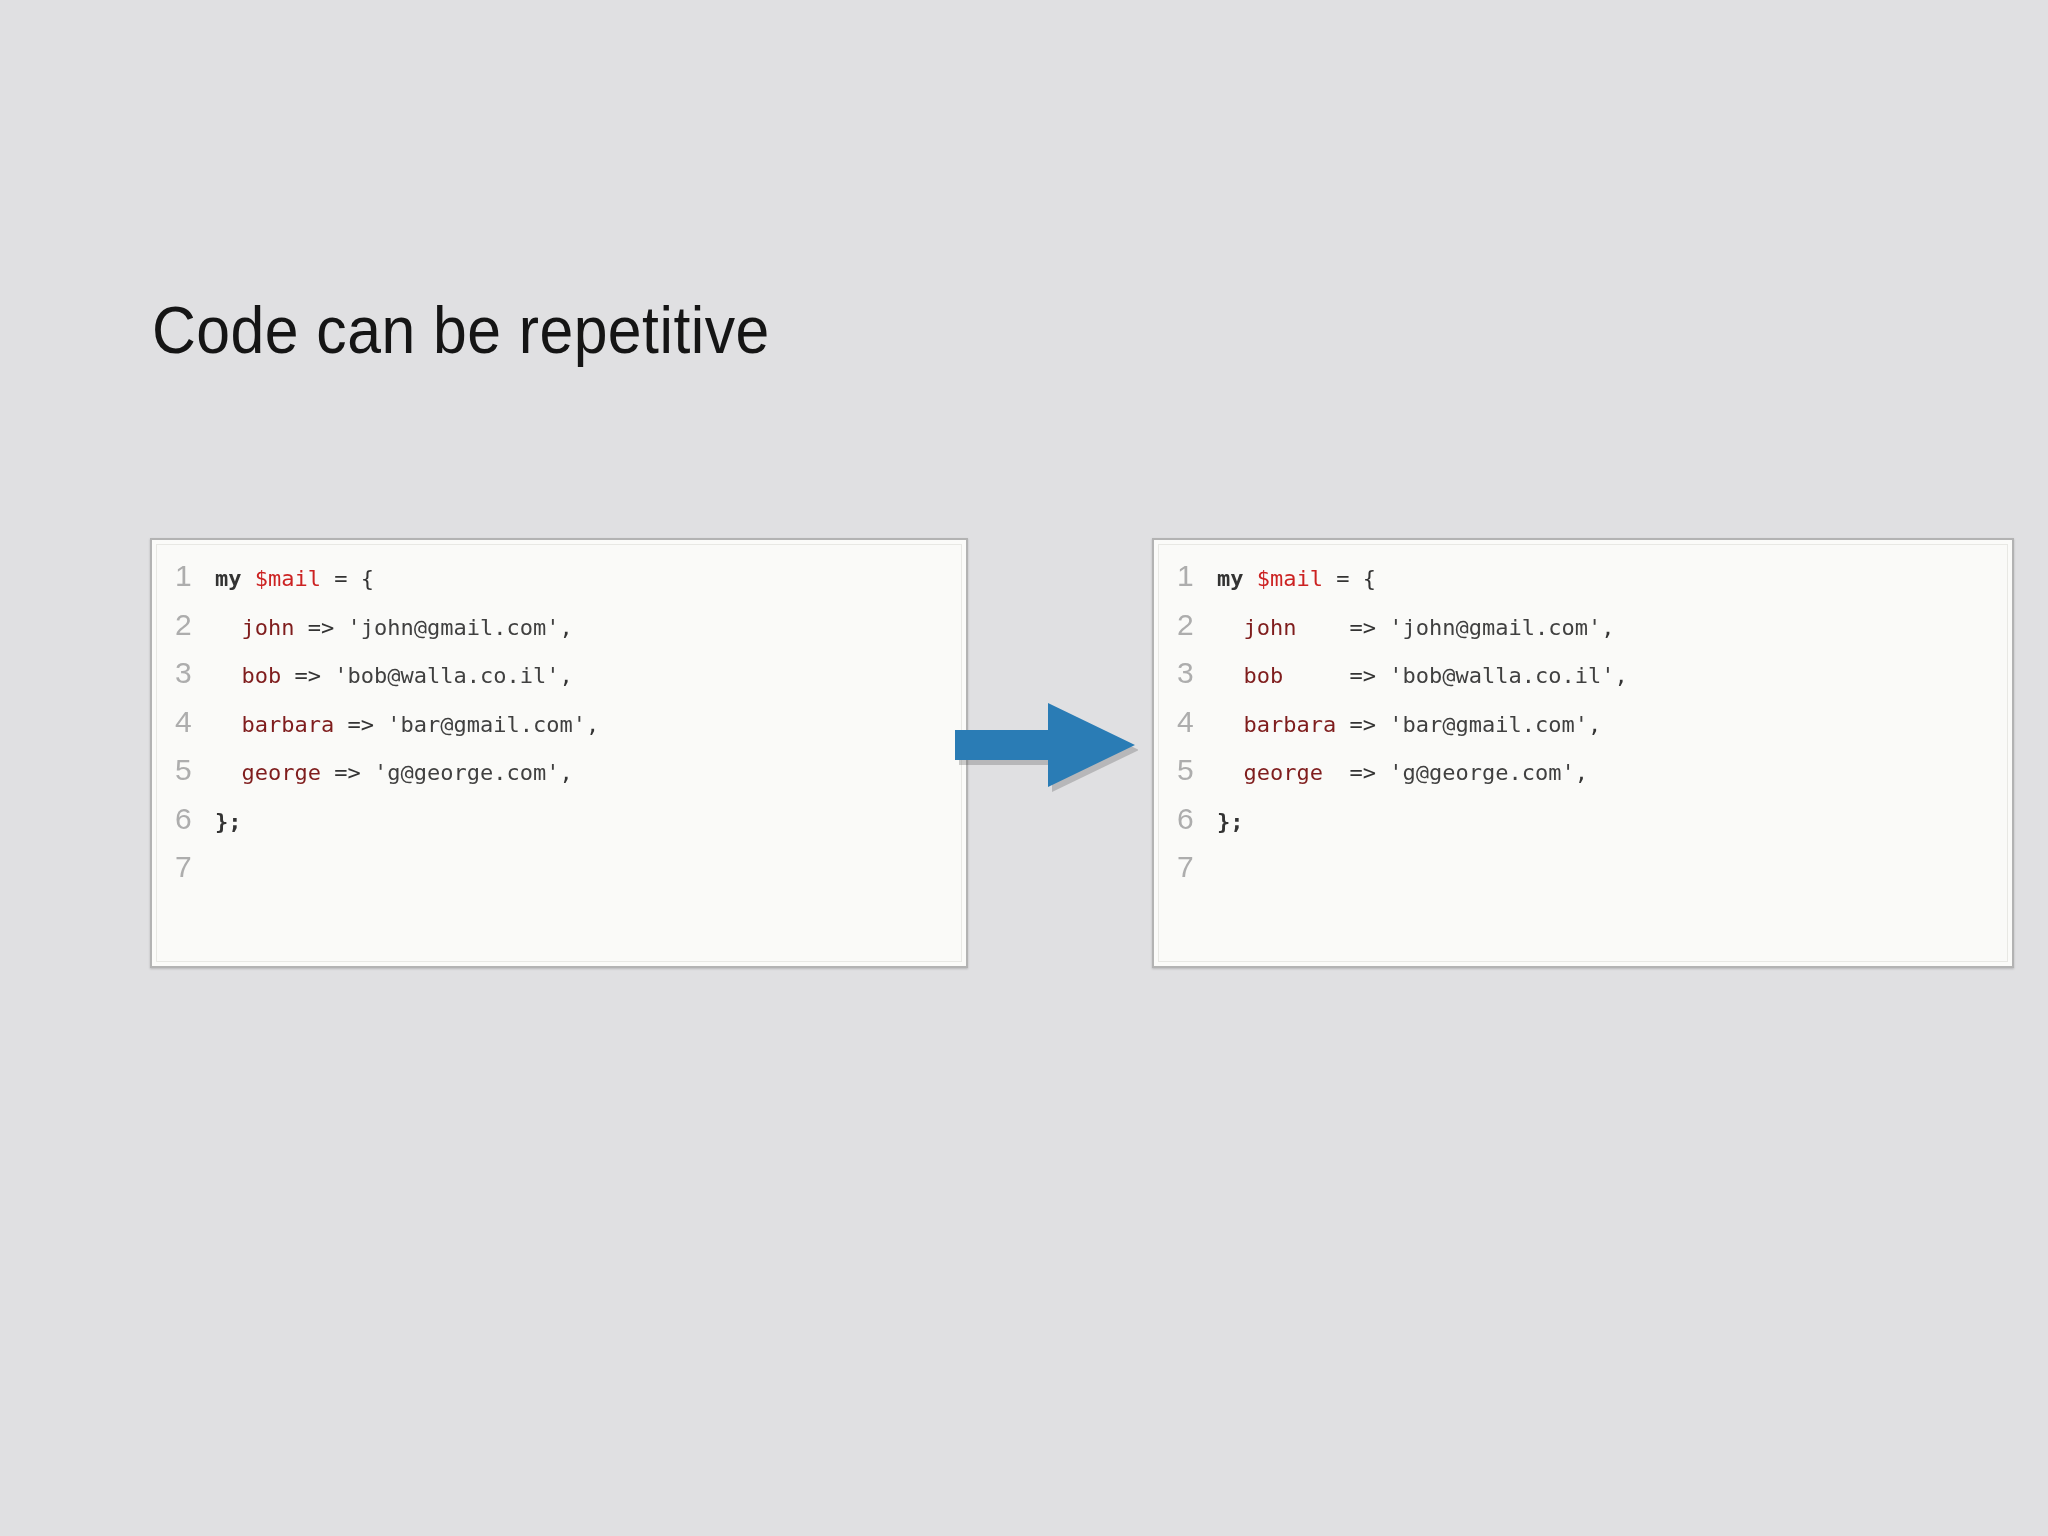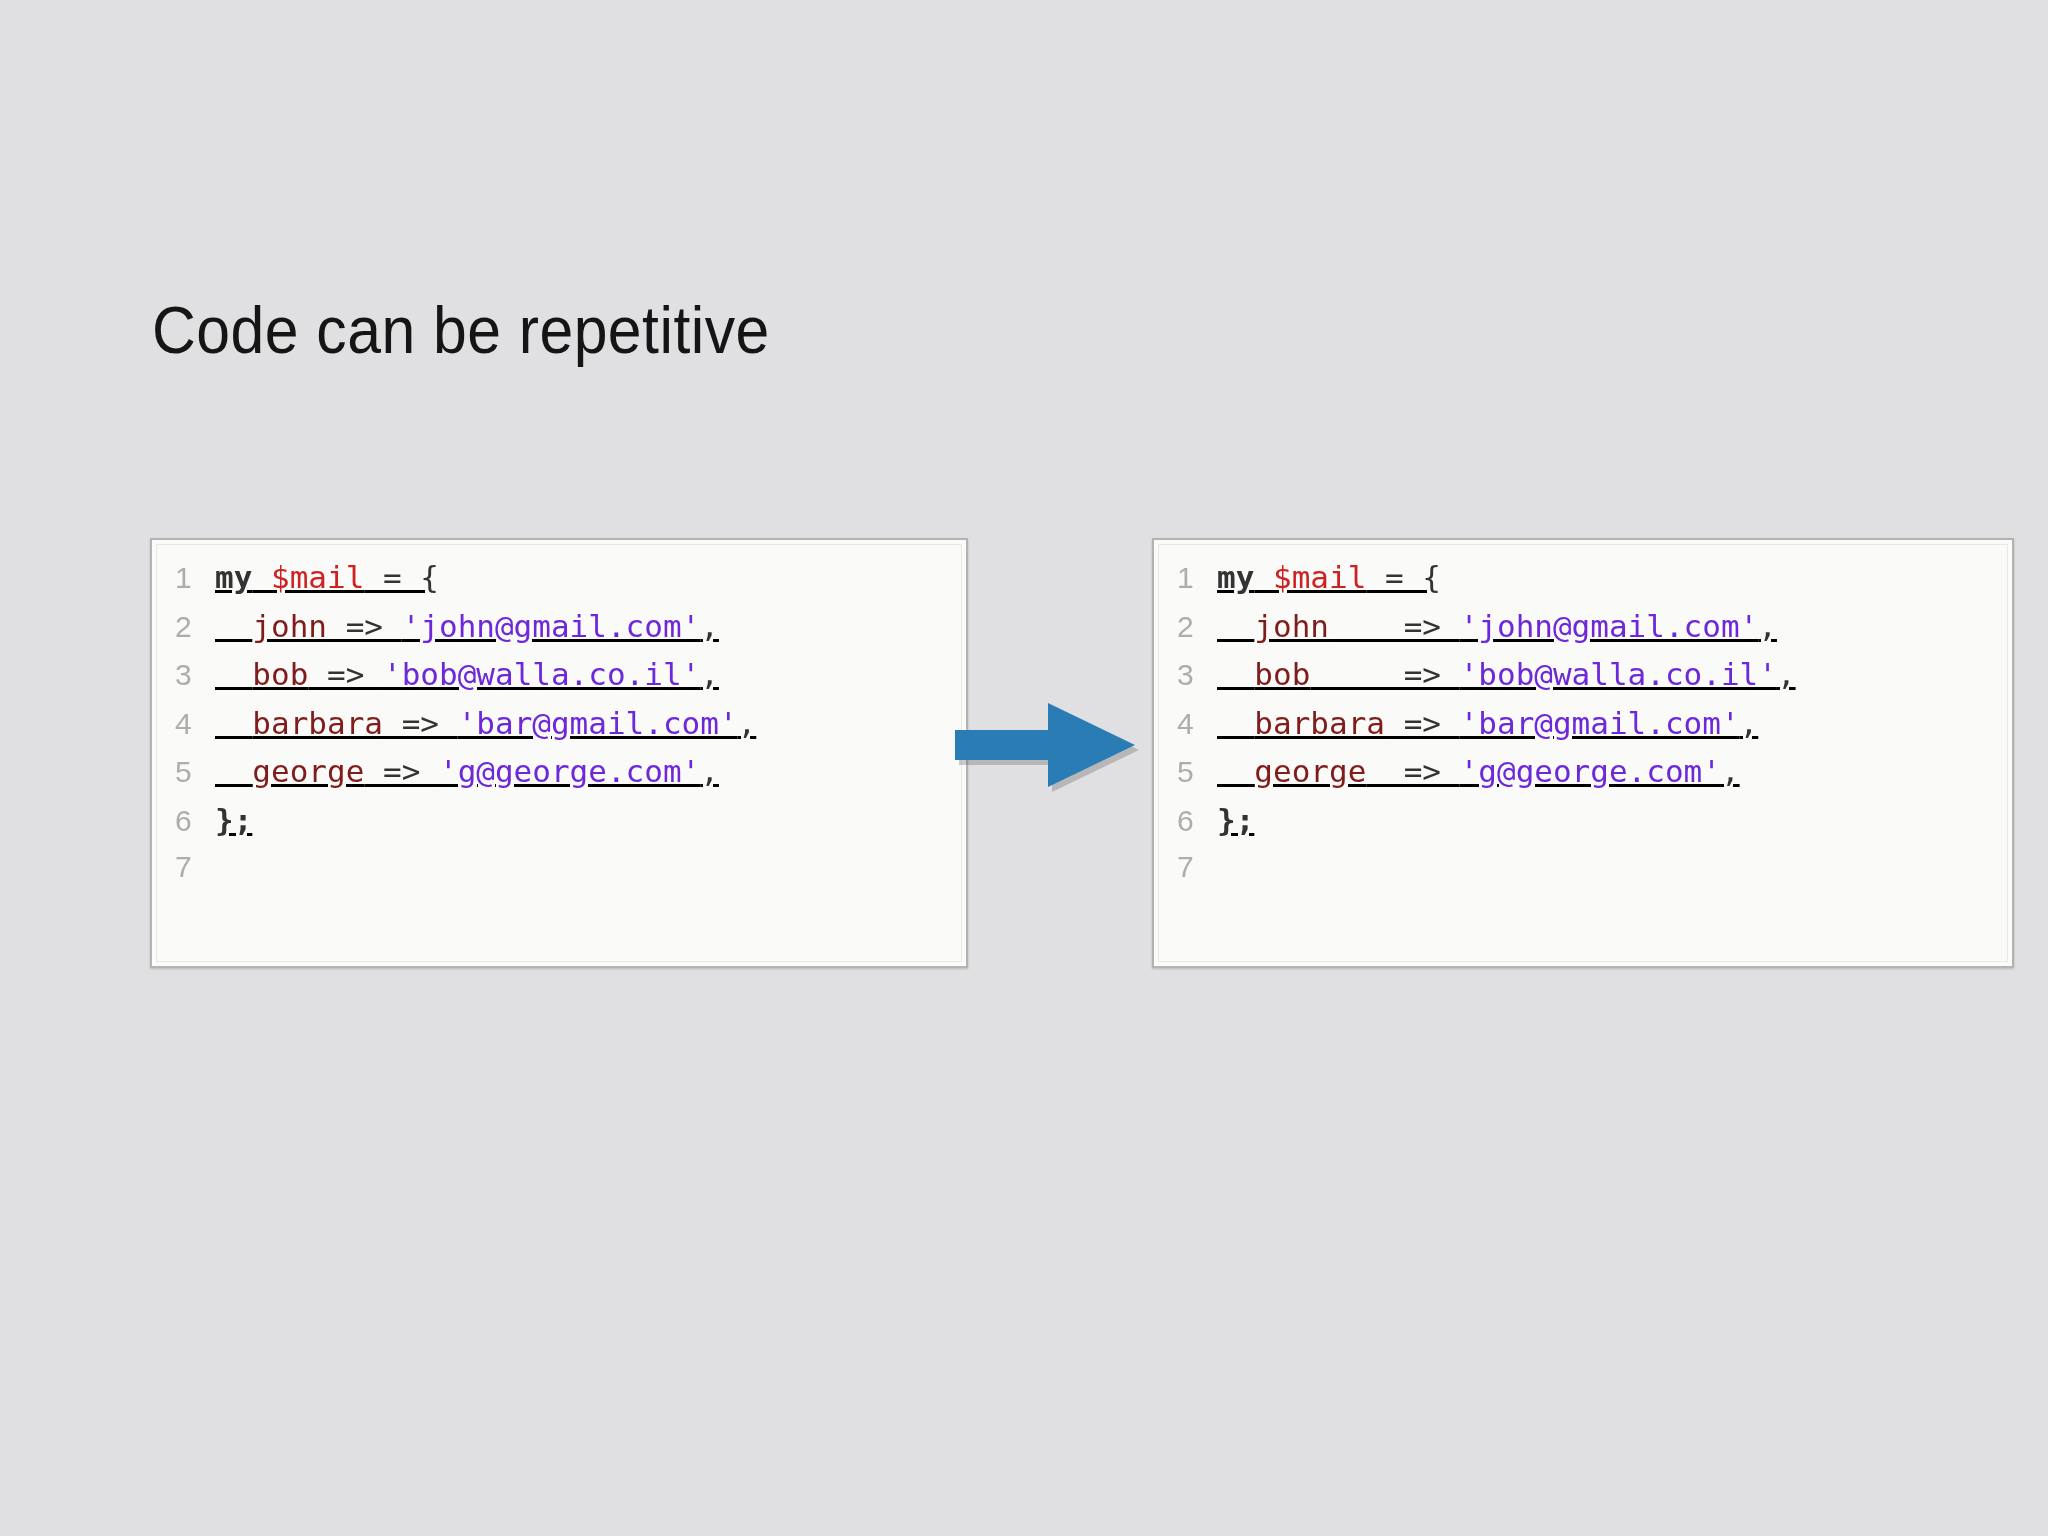--- a/index.html
+++ b/index.html
@@ -68,30 +68,29 @@
     min-width: 40px;
     text-align: left;
     font-family: "Liberation Sans", sans-serif;
     font-size: 30px;
     font-weight: 400;
     color: #adadad;
     user-select: none;
   }
   .line-code {
     font-family: "DejaVu Sans Mono", monospace;
-    font-size: 31px;
+    font-size: 22px;
     letter-spacing: 0px;
     white-space: pre;
-    text-decoration: underline;
   }
   .tok-kw   { color: #333333; font-weight: bold; }
   .tok-var  { color: #cc2222; }
   .tok-op   { color: #333333; }
   .tok-key  { color: #7f1d1d; }
-  .tok-str  { color: #6d28d9; }
+  .tok-str  { color: #404040; }
   .tok-pun  { color: #333333; font-weight: bold; }
   .tok-plain{ color: #333333; }
 
   
   #flow-arrow {
     position: absolute;
     left: 952px;
     top: 694px;
     width: 186px;
     height: 100px;

